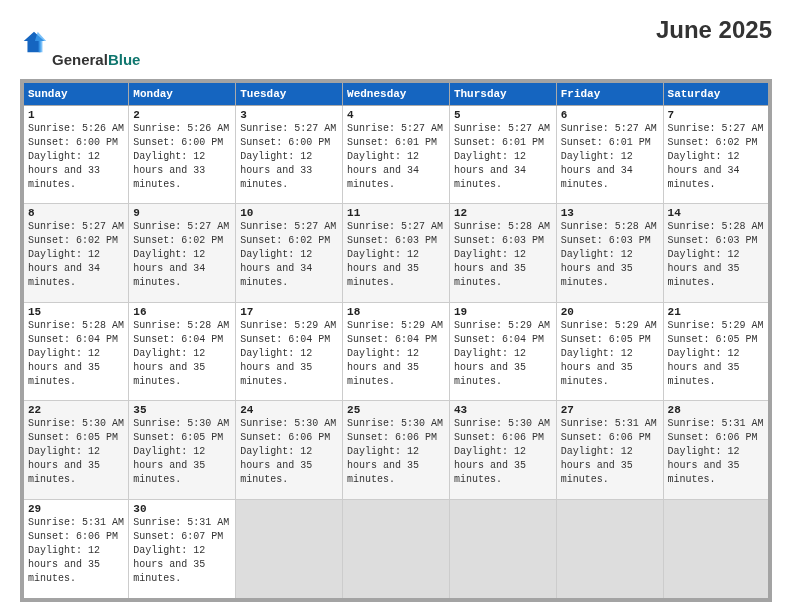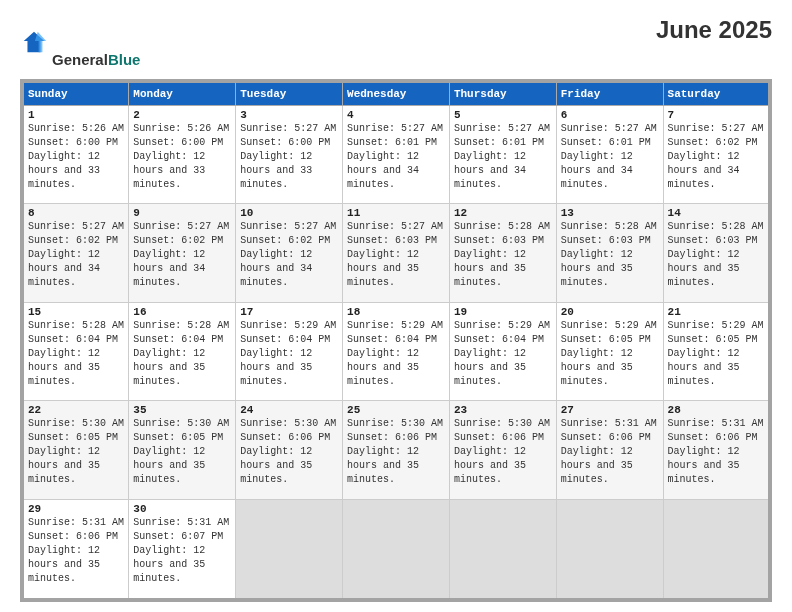--- a/index.html
+++ b/index.html
@@ -255,21 +255,21 @@
           </td>
           <td>
             <span class="day-num">24</span>
             <div class="day-info">Sunrise: 5:30 AM<br>Sunset: 6:06 PM<br>Daylight: 12 hours and 35 minutes.</div>
           </td>
           <td>
             <span class="day-num">25</span>
             <div class="day-info">Sunrise: 5:30 AM<br>Sunset: 6:06 PM<br>Daylight: 12 hours and 35 minutes.</div>
           </td>
           <td>
-            <span class="day-num">23</span>
+            <span class="day-num">43</span>
             <div class="day-info">Sunrise: 5:30 AM<br>Sunset: 6:06 PM<br>Daylight: 12 hours and 35 minutes.</div>
           </td>
           <td>
             <span class="day-num">27</span>
             <div class="day-info">Sunrise: 5:31 AM<br>Sunset: 6:06 PM<br>Daylight: 12 hours and 35 minutes.</div>
           </td>
           <td>
             <span class="day-num">28</span>
             <div class="day-info">Sunrise: 5:31 AM<br>Sunset: 6:06 PM<br>Daylight: 12 hours and 35 minutes.</div>
           </td>

